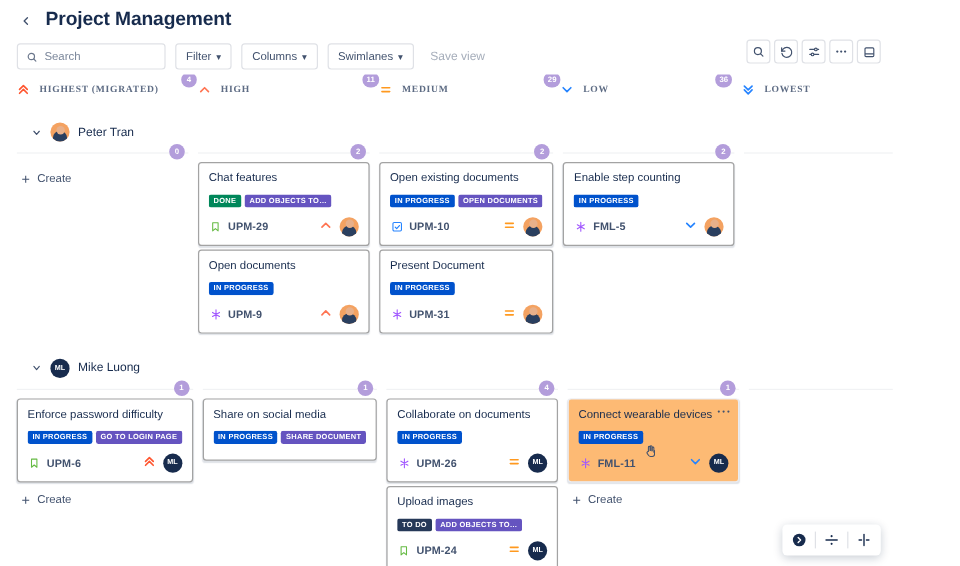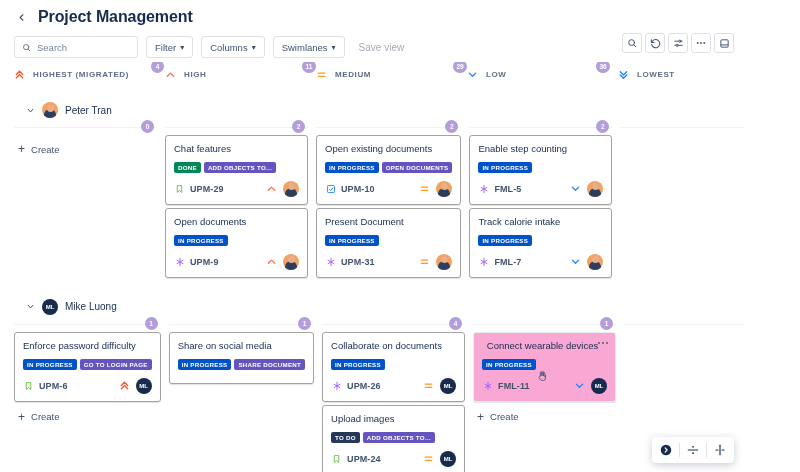--- a/index.html
+++ b/index.html
@@ -46,21 +46,21 @@
     width:20px; height:20px; border:1px solid transparent; border-radius:3px;
     display:flex; align-items:center; justify-content:center; color:#42526e; cursor:pointer;
     background:#fff;
   }
 
   
   .board { position:absolute; left:0; top:62px; width:800px; height:410px; overflow:hidden; }
   .col-headers { display:flex; height:24px; align-items:center; padding-left:14px; }
   .col-head { display:flex; align-items:center; gap:6px; flex:0 0 151px; }
   .col-head.first { flex: 0 0 151px; }
-  .col-name { font-size:8px; font-weight:700; letter-spacing:0.6px; color:#5e6c84; text-transform:uppercase; white-space:nowrap; }
+  .col-name { font-size:8px; font-weight:700; letter-spacing:0.6px; color:#5e6c84; text-transform:uppercase; white-space:nowrap;font-family:Liberation Serif, serif; }
   .prio-ic { display:flex; align-items:center; width:13px; }
 
   
   .swimlane { margin-top:10px; }
   .lane-head { display:flex; align-items:center; gap:7px; padding-left:26px; height:20px; }
   .lane-caret { color:#42526e; font-size:9px; width:9px; display:flex; justify-content:center; cursor:pointer; }
   .avatar {
     width:16px; height:16px; border-radius:50%; flex:0 0 16px;
     display:flex; align-items:center; justify-content:center;
     font-size:6px; font-weight:700; color:#fff; overflow:hidden; position:relative;
@@ -88,21 +88,21 @@
   .col-badge.right { left:auto; right:11px; }
   .col-rule { position:absolute; top:0; left:0; right:8px; height:1px; background:#f1f2f4; }
 
   
   .card {
     background:#fff; border:1px solid #a3a3a3; border-radius:3px;
     padding:7px 8px 6px 8px; margin-bottom:3px;
     box-shadow:0 1px 1px rgba(9,30,66,0.13);
     position:relative; cursor:pointer;
   }
-  .card.hovered { background:#f9a8d4; border-color:#ebecf0;text-align:center; }
+  .card.hovered { background:#fdba74; border-color:#ebecf0; }
   .card-title { font-size:9.5px; color:#172b4d; line-height:1.25; margin-bottom:7px; padding-right:4px; }
   .card-tags { display:flex; gap:3px; margin-bottom:7px; flex-wrap:nowrap; overflow:hidden; }
   .tag {
     font-size:6.2px; font-weight:700; letter-spacing:0.25px; text-transform:uppercase;
     padding:2px 4px; border-radius:2px; color:#fff; white-space:nowrap;
     max-width:86px; overflow:hidden; text-overflow:ellipsis;
   }
   .tag.done { background:#00875a; }
   .tag.inprogress { background:#0052cc; }
   .tag.todo { background:#253858; }
@@ -442,42 +442,20 @@
                   <span>
                     <svg width="11" height="11" viewBox="0 0 24 24" fill="none" stroke="#2684ff" stroke-width="3" stroke-linecap="round" stroke-linejoin="round">
                         <polyline points="5 9 12 16 19 9"></polyline>
                       </svg>
                   </span>
                   <span class="avatar photo"></span>
                 </span>
               </div>
             </div>
 
-            <div class="card">
-              <div class="card-title">Track calorie intake</div>
-              <div class="card-tags">
-                <span class="tag inprogress">IN PROGRESS</span>
-              </div>
-              <div class="card-foot">
-                <span class="type-ic">
-                  <svg width="10" height="10" viewBox="0 0 24 24" fill="none" stroke="#a259ff" stroke-width="2.2" stroke-linecap="round">
-                      <path d="M12 3v18M5 8l14 8M19 8L5 16"></path>
-                    </svg>
-                </span>
-                <span class="card-key">FML-7</span>
-                <span class="foot-right">
-                  <span>
-                    <svg width="11" height="11" viewBox="0 0 24 24" fill="none" stroke="#2684ff" stroke-width="3" stroke-linecap="round" stroke-linejoin="round">
-                        <polyline points="5 9 12 16 19 9"></polyline>
-                      </svg>
-                  </span>
-                  <span class="avatar photo"></span>
-                </span>
-              </div>
-            </div>
           </div>
         </div>
 
         <div class="column">
           <div class="col-rule"></div>
         </div>
       </div>
     </div>
 
     <div class="swimlane" style="margin-top:16px">

